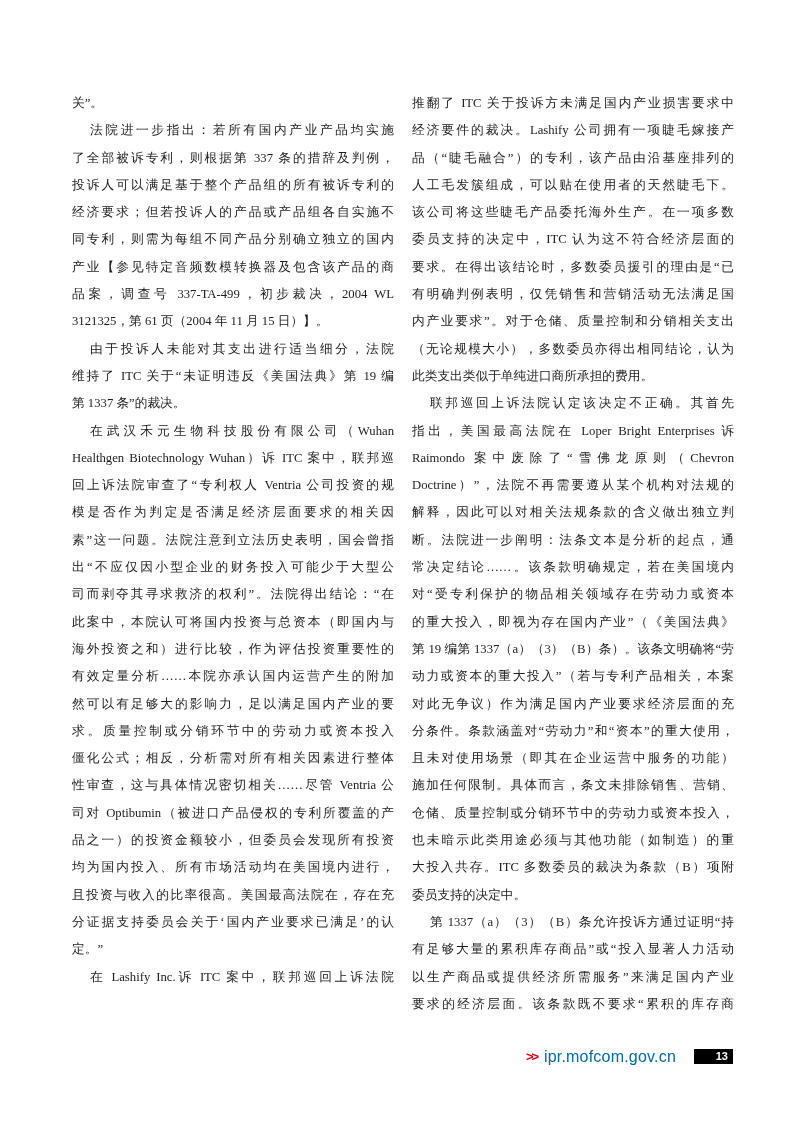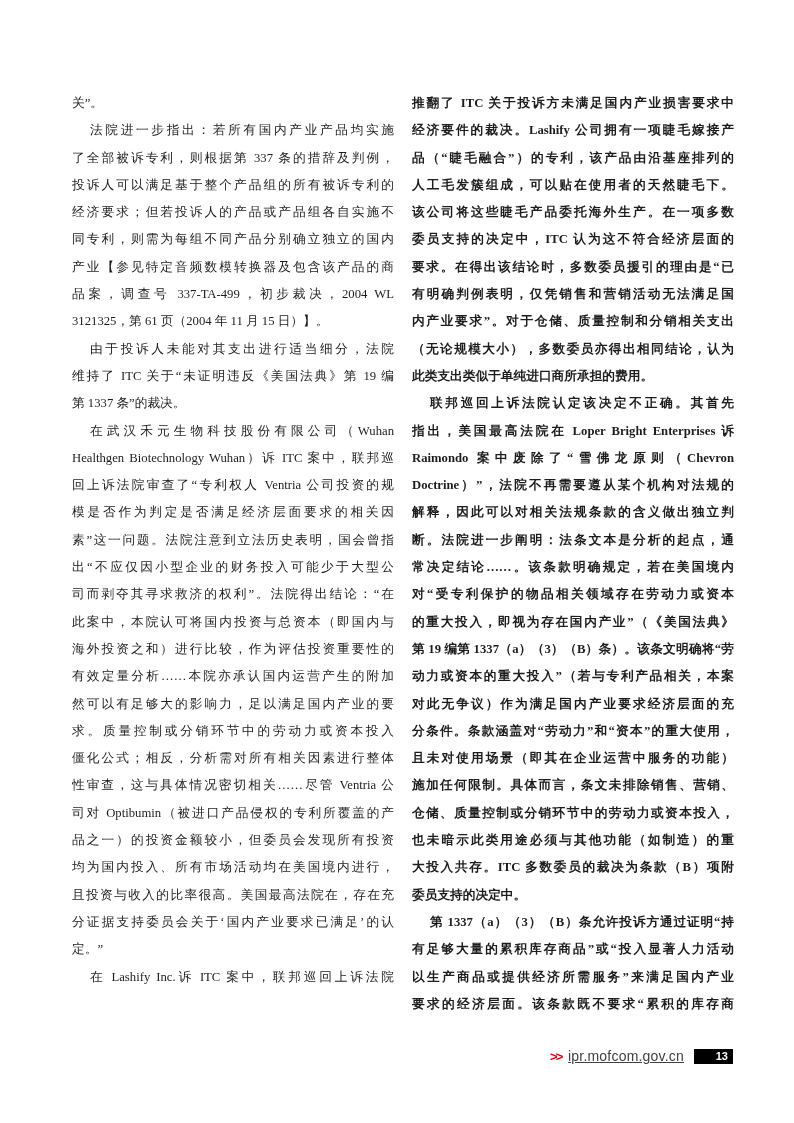--- a/index.html
+++ b/index.html
@@ -13,21 +13,21 @@
   .page { position: absolute; inset: 0; background: #ffffff; }
 
   .col {
     position: absolute;
     top: 90px;
     width: 322px;
     font-size: 12.7px;
     color: #1d1d1d;
   }
   .col-left  { left: 72px;  }
-  .col-right { left: 412px; font-weight: bold; }
+  .col-right { left: 412px; }
 
   .para { margin: 0; padding: 0; }
 
   .line {
     height: 27.3px;
     line-height: 27.3px;
     text-align: justify;
     text-align-last: justify;
     text-justify: inter-character;
     word-break: break-all;
@@ -51,38 +51,37 @@
   .chev {
     color: var(--accent, #e60012);
     font-weight: bold;
     font-style: italic;
     font-size: 13px;
     letter-spacing: -2px;
     margin-right: 7px;
     line-height: 15px;
   }
   .url {
-    color: #404040;
-    font-size: 14px;
+    color: #0369a1;
+    font-size: 16px;
     letter-spacing: 0.2px;
     line-height: 15px;
-    text-decoration: underline;
   }
   .badge {
     background: var(--badge-bg, #000000);
     color: var(--badge-fg, #ffffff);
     font-size: 11px;
     font-weight: bold;
     width: 39px;
     height: 15px;
     line-height: 15px;
     text-align: right;
     padding-right: 5px;
     box-sizing: border-box;
-    margin-left: 10px;
+    margin-left: 18px;
   }
 </style>
 </head>
 <body style="--accent: #e60012; --badge-bg: #000000; --badge-fg: #ffffff;">
 
 <div class="page">
 
   <div class="col col-left">
       <div class="para">
         <div class="line end">关”。</div>

